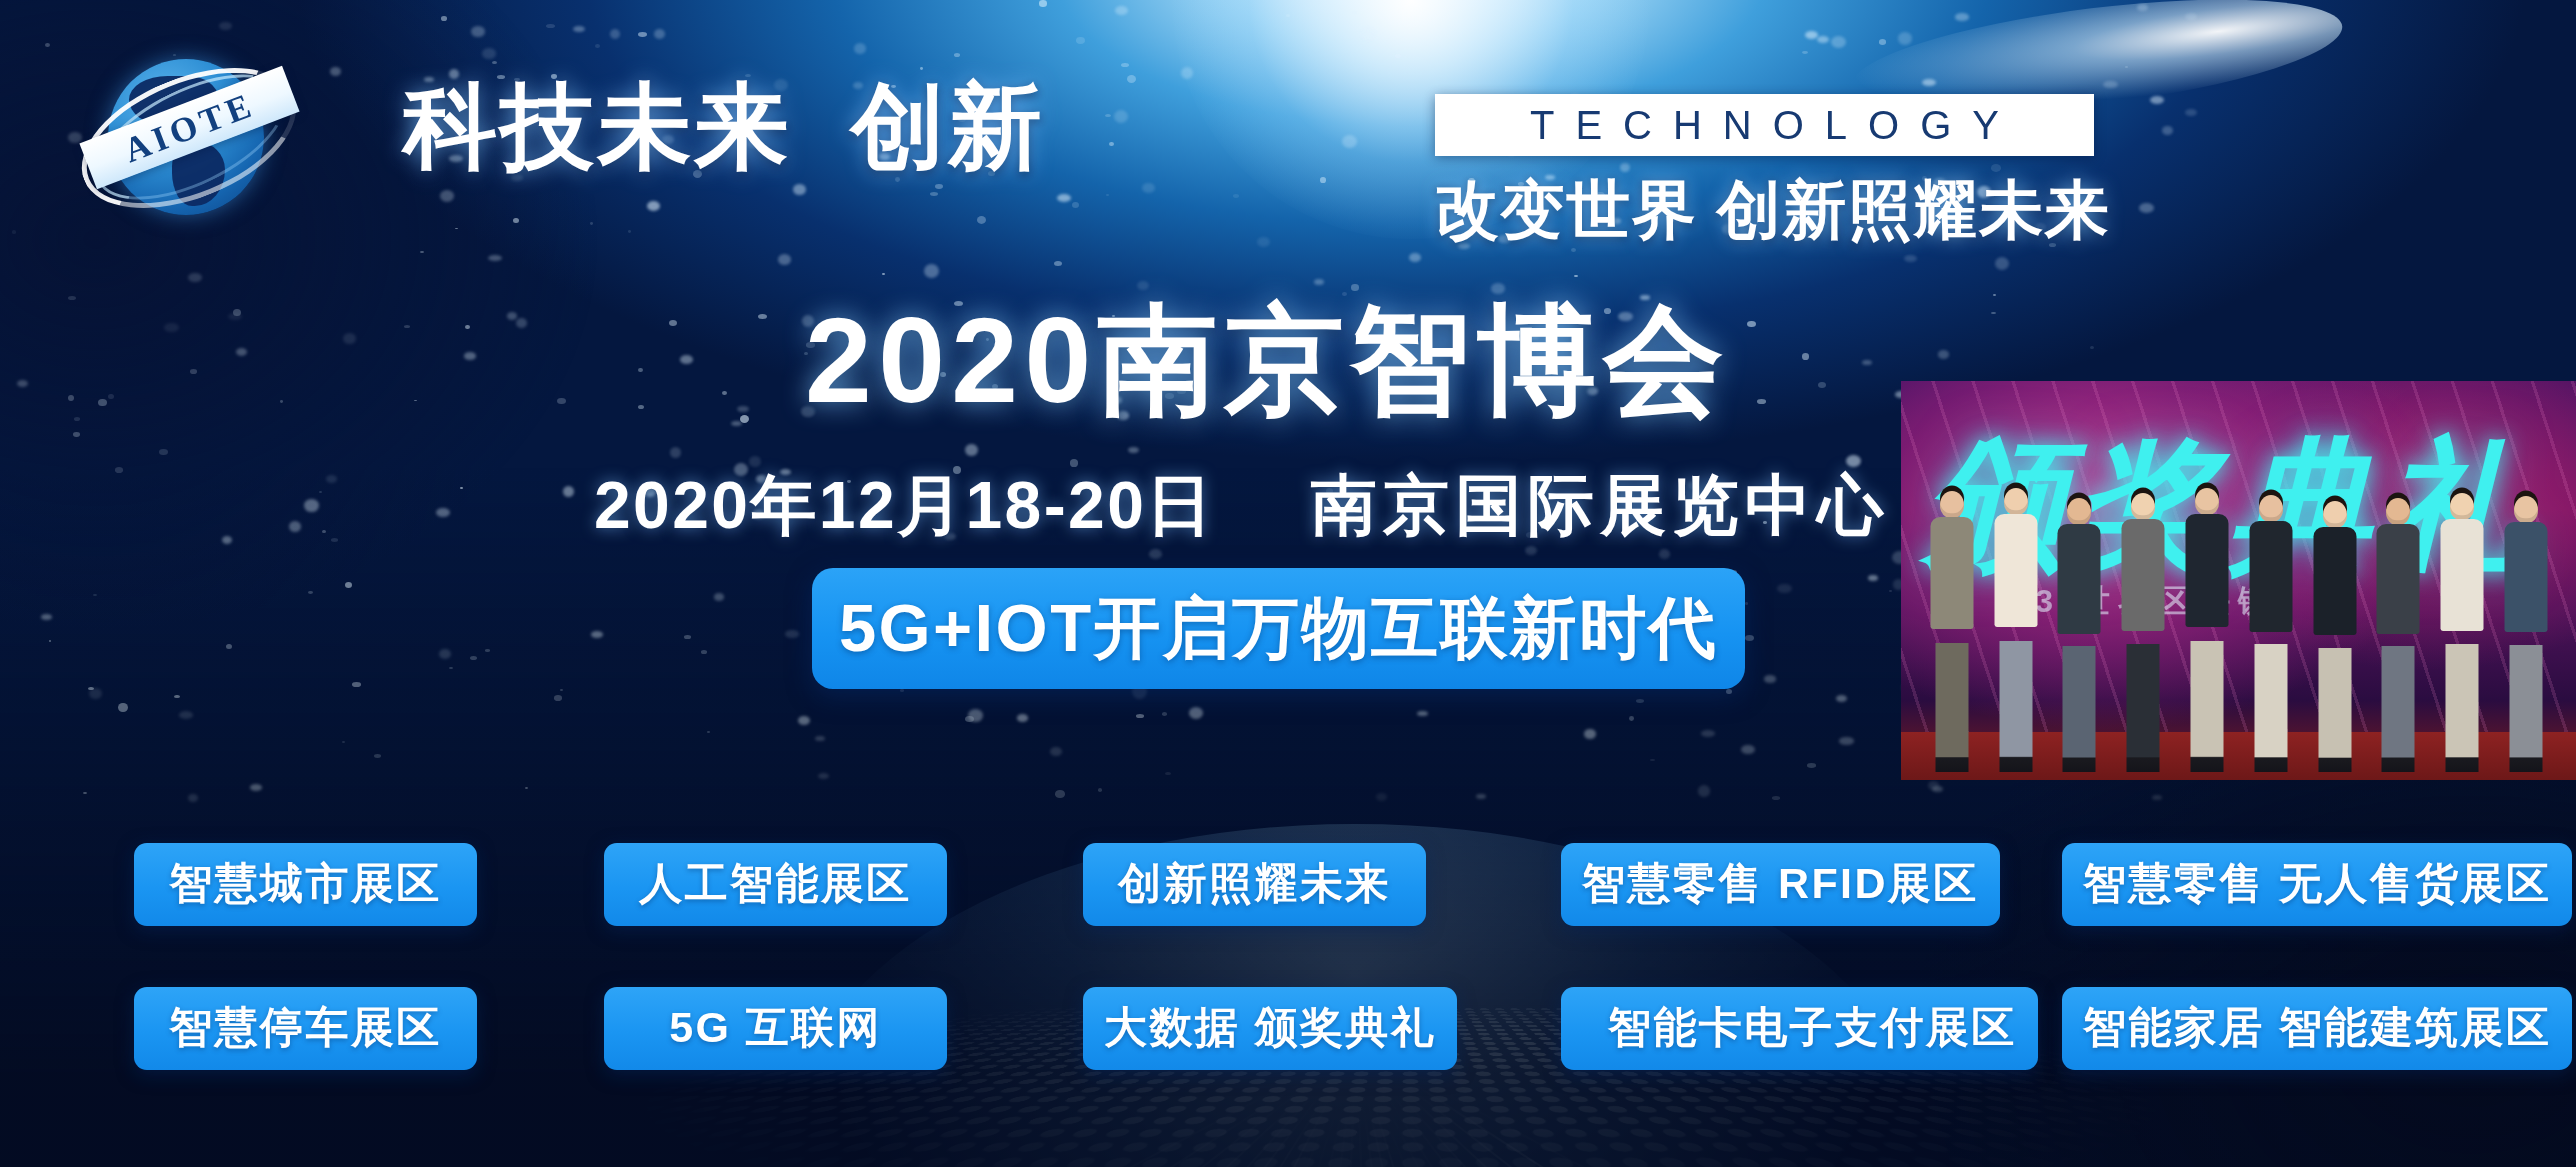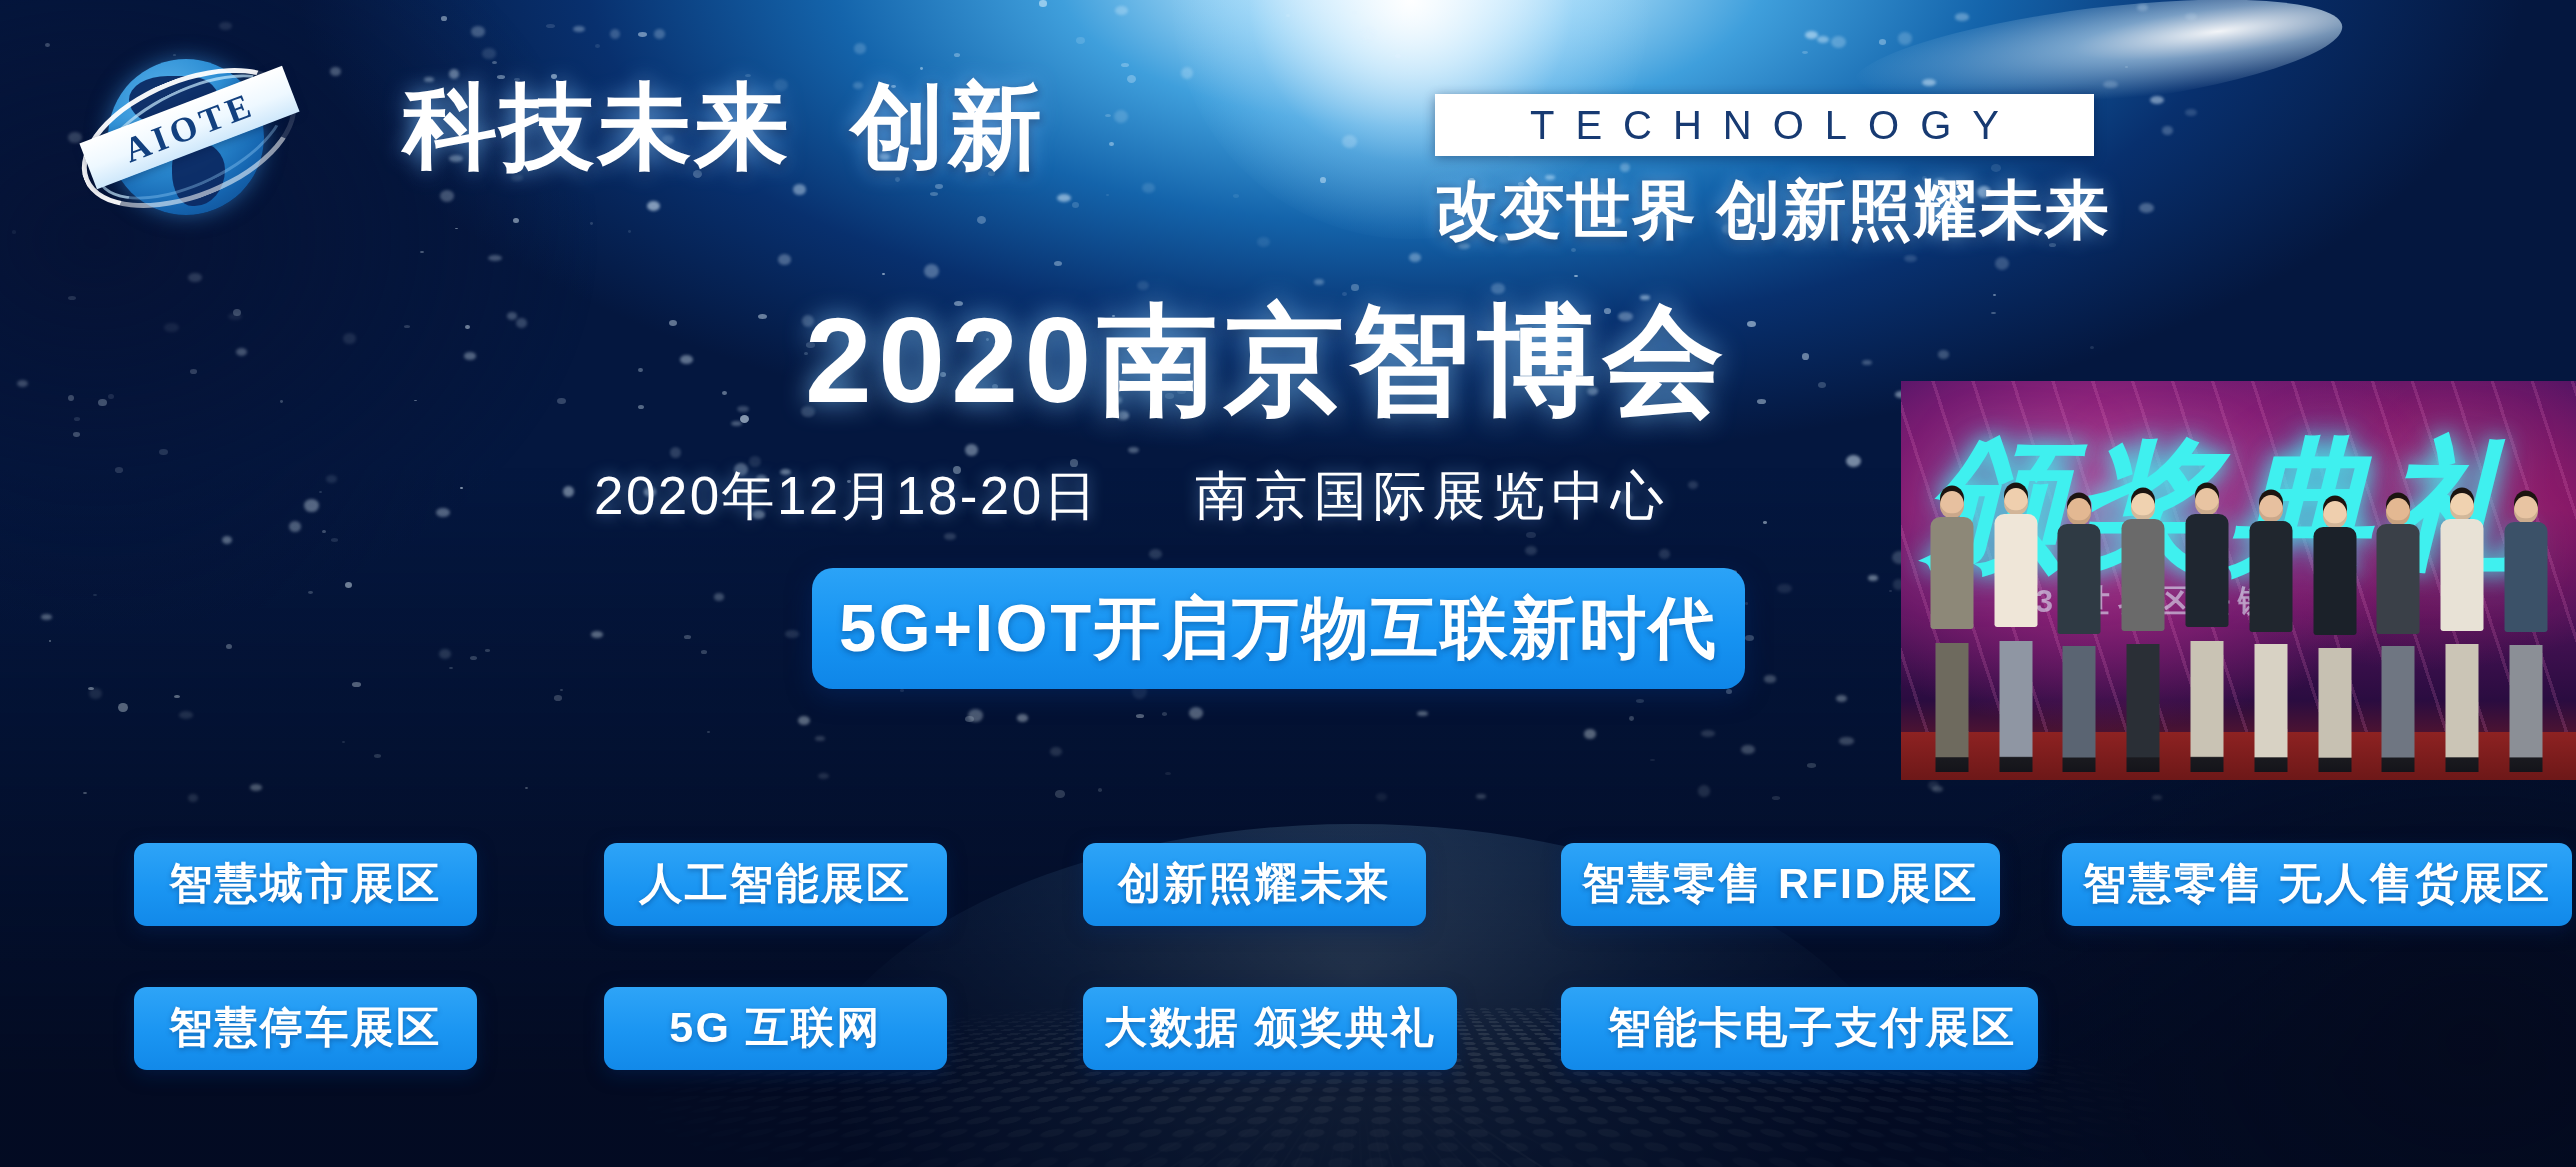--- a/index.html
+++ b/index.html
@@ -159,21 +159,21 @@
     text-shadow: 0 0 27px rgba(120,195,255,.8), 0 4.8px 12.8px rgba(0,16,50,.75);
     white-space: nowrap;
   }
 
   
   .info-row {
     position: absolute; left: 594px; top: 461px;
     display: flex; align-items: baseline; white-space: nowrap;
   }
   .info-date, .info-venue {
-    font-size: 53px; font-weight: 400; color: #ffffff; letter-spacing: 2.4px;
+    font-size: 66px; font-weight: 700; color: #ffffff; letter-spacing: 2.4px;
     text-shadow: 0 0 14.4px rgba(120,190,255,.6), 0 2.4px 7.2px rgba(0,16,50,.7);
   }
   .info-venue { letter-spacing: 6.4px; }
   .info-gap { width: 96px; }
 
   
   .slogan {
     position: absolute; left: 812px; top: 568px;
     width: 933px; height: 121px; border-radius: 21px;
     background: linear-gradient(180deg,#2ba3f7 0%, #1693f2 55%, #0f86e8 100%);
@@ -779,17 +779,20 @@
         </div>
         <div class="chip" style="left: 604px; min-width: 343px; top: 17.5px;">
           <span>5G  互联网</span>
         </div>
         <div class="chip" style="left: 1083px; min-width: 359px; top: 17.5px;">
           <span>大数据 颁奖典礼</span>
         </div>
         <div class="chip" style="left: 1561px; min-width: 359px; top: 17.5px; padding-left: 47px;">
           <span>智能卡电子支付展区</span>
         </div>
+        <div class="chip" style="left: 2062px; min-width: 367px; top: 17.5px;">
+          <span>智能家居 智能建筑展区</span>
+        </div>
       </div>
   </div>
 
 </div>
 
 
 </body></html>

